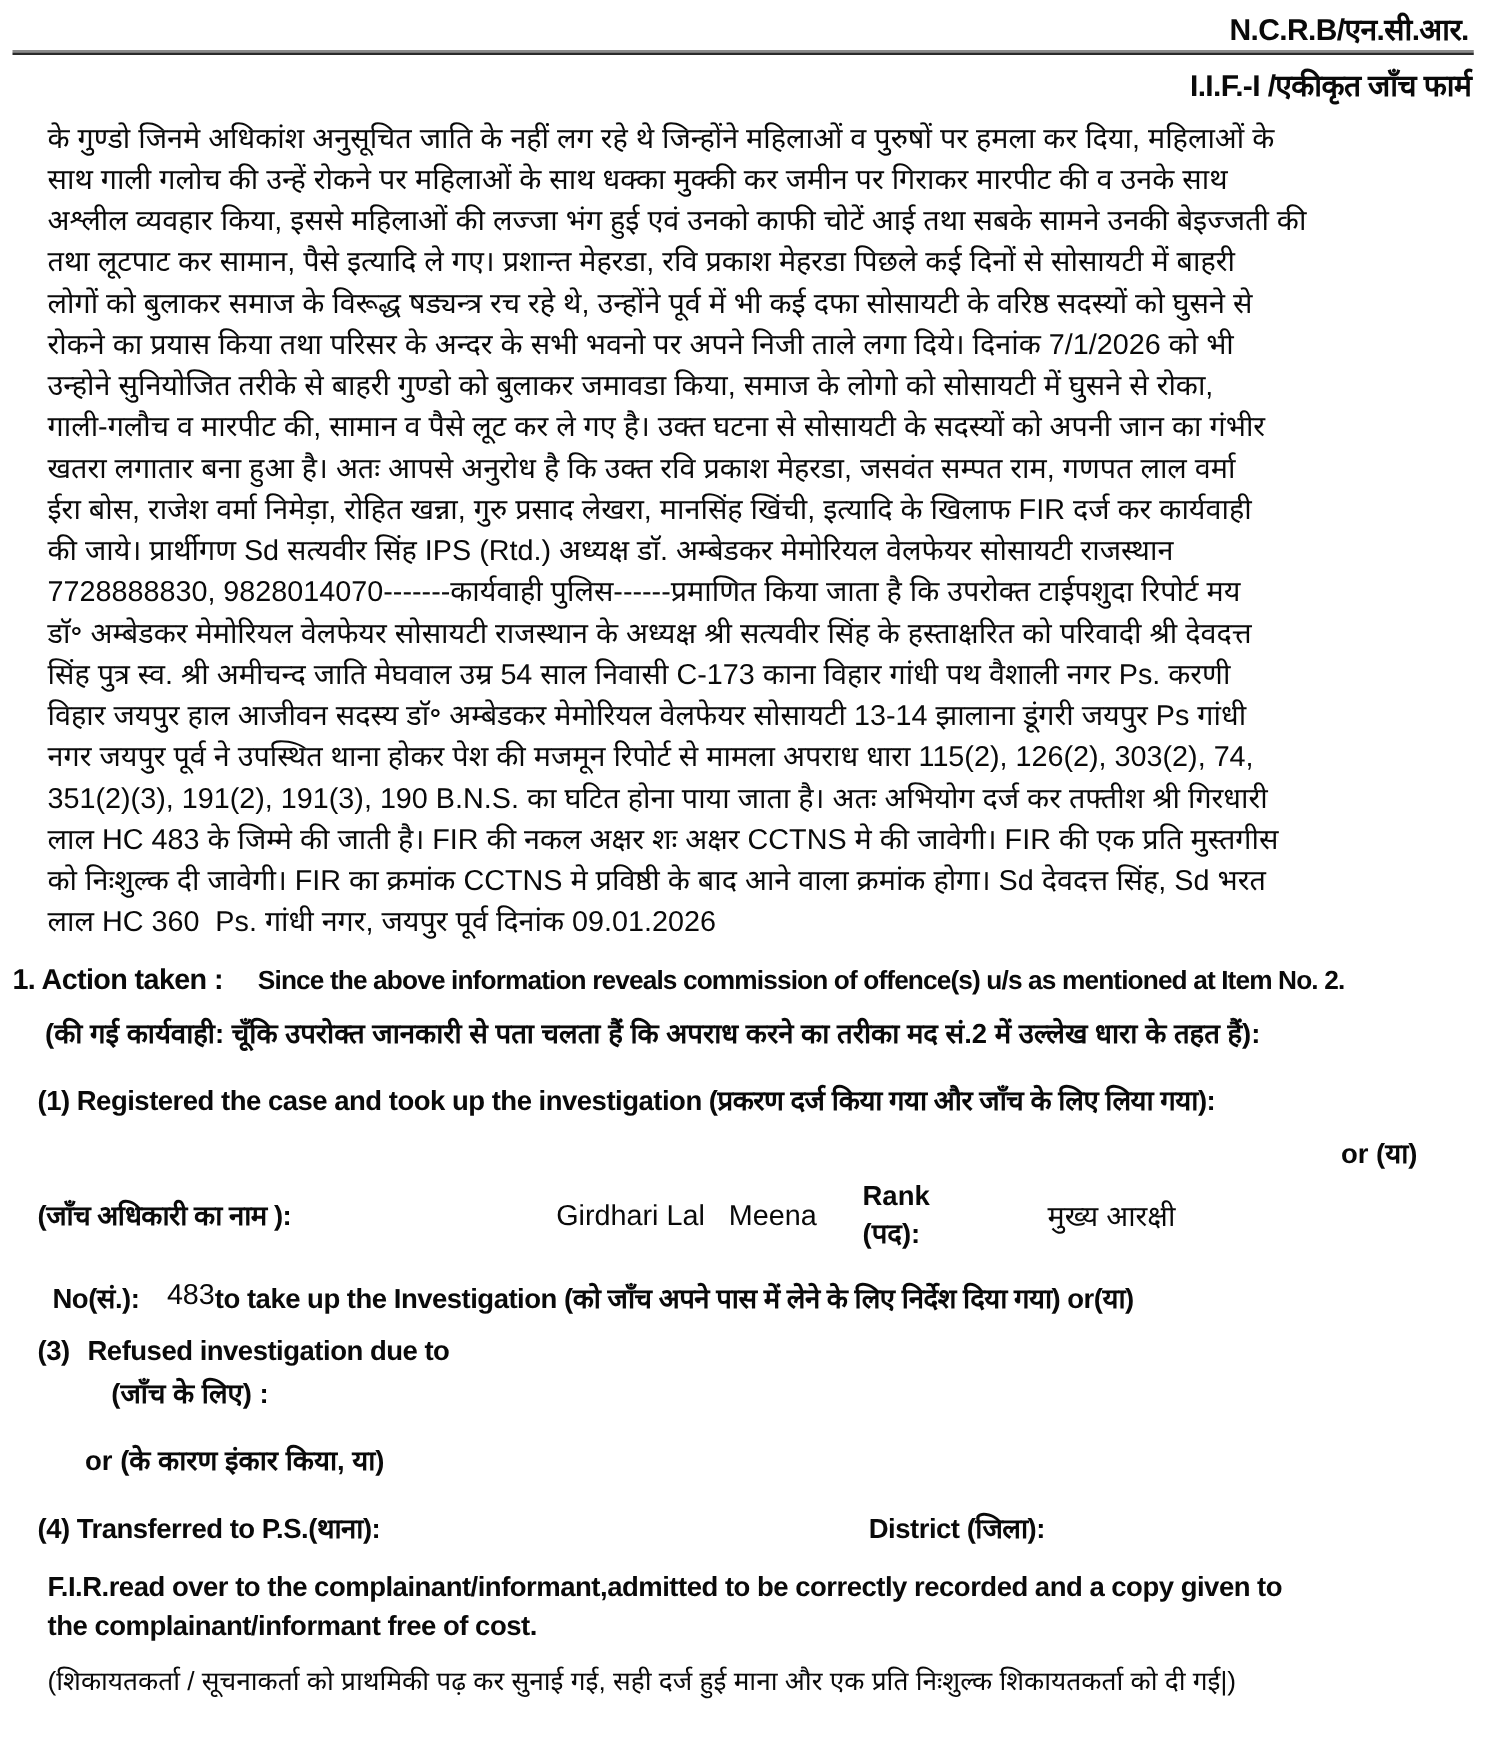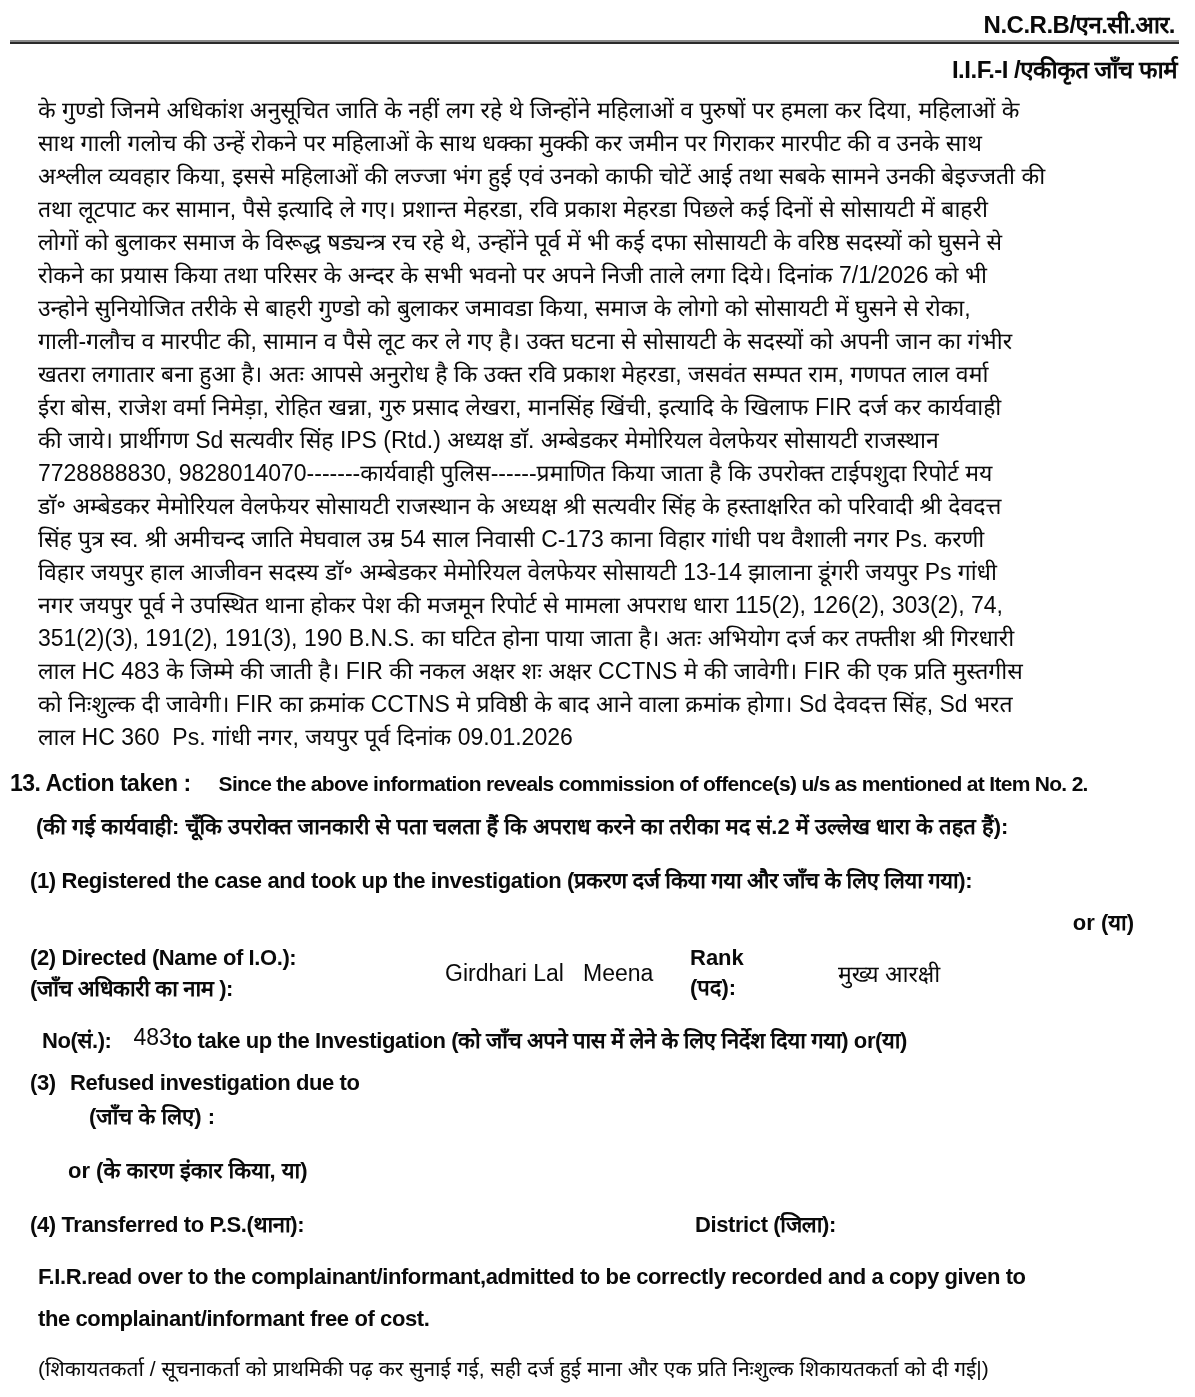--- a/index.html
+++ b/index.html
@@ -154,21 +154,21 @@
     margin: 16px 0 0 62px;
     font-size: 22px;
     font-weight: bold;
     letter-spacing: -0.4px;
   }
   .fir-read {
     margin: 18px 120px 0 38px;
     font-size: 22px;
     font-weight: bold;
     letter-spacing: -0.4px;
-    line-height: 42px;
+    line-height: 31px;
   }
   .fir-read-hi {
     margin: 14px 0 0 38px;
     font-size: 21px;
   }
 </style>
 </head>
 <body>
 
 <div class="page">
@@ -194,31 +194,30 @@
       <div class="para-line">सिंह पुत्र स्व. श्री अमीचन्द जाति मेघवाल उम्र 54 साल निवासी C-173 काना विहार गांधी पथ वैशाली नगर Ps. करणी</div>
       <div class="para-line">विहार जयपुर हाल आजीवन सदस्य डाॅ॰ अम्बेडकर मेमोरियल वेलफेयर सोसायटी 13-14 झालाना डूंगरी जयपुर Ps गांधी</div>
       <div class="para-line">नगर जयपुर पूर्व ने उपस्थित थाना होकर पेश की मजमून रिपोर्ट से मामला अपराध धारा 115(2), 126(2), 303(2), 74,</div>
       <div class="para-line">351(2)(3), 191(2), 191(3), 190 B.N.S. का घटित होना पाया जाता है। अतः अभियोग दर्ज कर तफ्तीश श्री गिरधारी</div>
       <div class="para-line">लाल HC 483 के जिम्मे की जाती है। FIR की नकल अक्षर शः अक्षर CCTNS मे की जावेगी। FIR की एक प्रति मुस्तगीस</div>
       <div class="para-line">को निःशुल्क दी जावेगी। FIR का क्रमांक CCTNS मे प्रविष्ठी के बाद आने वाला क्रमांक होगा। Sd देवदत्त सिंह, Sd भरत</div>
       <div class="para-line">लाल HC 360  Ps. गांधी नगर, जयपुर पूर्व दिनांक 09.01.2026</div>
     </div>
 
   <div class="s13-head">
-    <span class="s13-label">13. Action taken :</span>
+    <span class="s13-label">1. Action taken :</span>
     <span class="s13-text">Since the above information reveals commission of offence(s) u/s as mentioned at Item No. 2.</span>
   </div>
   <div class="s13-hindi">(की गई कार्यवाही: चूँकि उपरोक्त जानकारी से पता चलता हैं कि अपराध करने का तरीका मद सं.2 में उल्लेख धारा के तहत हैं):</div>
 
   <div class="item1">(1) Registered the case and took up the investigation (प्रकरण दर्ज किया गया और जाँच के लिए लिया गया):</div>
   <div class="or-line">or (या)</div>
 
   <div class="item2">
     <div class="item2-labels">
-      <div>(2) Directed (Name of I.O.):</div>
       <div>(जाँच अधिकारी का नाम ):</div>
     </div>
     <div class="item2-name">Girdhari Lal   Meena</div>
     <div class="item2-rank">
       <div>Rank</div>
       <div>(पद):</div>
     </div>
     <div class="item2-rankvalue">मुख्य आरक्षी</div>
   </div>
   <div class="no-line">

